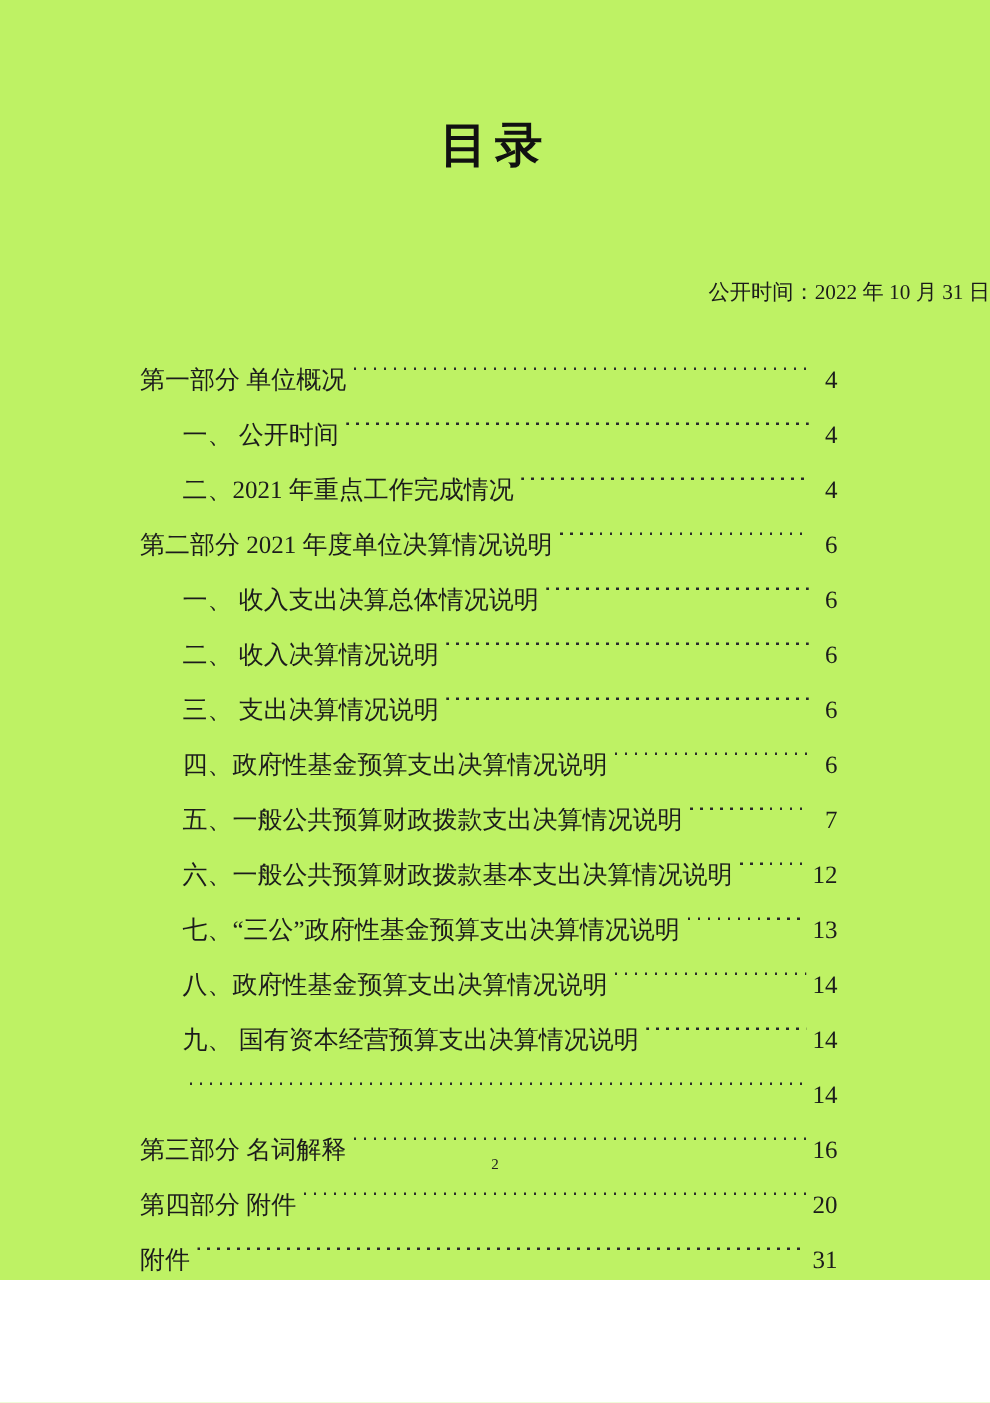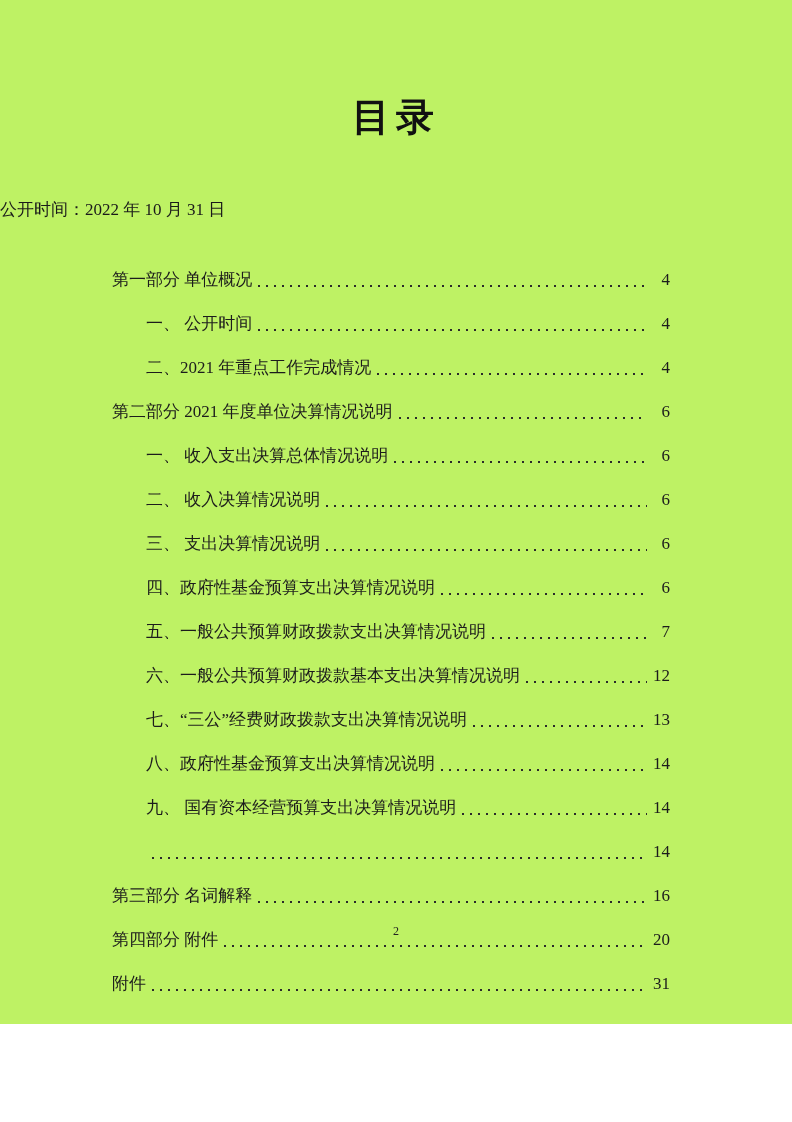--- a/index.html
+++ b/index.html
@@ -24,35 +24,34 @@
   .doc-title {
     padding-top: 94px;
     text-align: center;
     font-size: 38px;
     line-height: 46px;
     font-weight: 700;
     letter-spacing: 6px;
     color: #111111;
   }
   .publish-time {
-    margin-top: 60px;
-    text-align: left;
+    margin-top: 84px;
+    text-align: right;
     font-size: 17px;
     line-height: 20px;
     white-space: pre;
     color: #1a1a1a;
   }
   .toc {
     margin-top: 50px;
     padding: 0 122px 0 112px;
   }
   .toc-row {
     display: flex;
-    align-items: flex-end;
-    font-size: 17px;
+    font-size: 20px;
     line-height: 20px;
     margin-bottom: 24px;
     color: #1c1c1c;
   }
   .toc-row.level-2 {
     padding-left: 34px;
   }
   .toc-label {
     white-space: pre;
     flex: 0 0 auto;
@@ -138,21 +137,21 @@
         <span class="toc-label">五、一般公共预算财政拨款支出决算情况说明</span>
         <span class="leader"></span>
         <span class="toc-page">7</span>
       </div>
       <div class="toc-row level-2">
         <span class="toc-label">六、一般公共预算财政拨款基本支出决算情况说明</span>
         <span class="leader"></span>
         <span class="toc-page">12</span>
       </div>
       <div class="toc-row level-2">
-        <span class="toc-label">七、“三公”经费财政拨款支出决算情况说明</span>
+        <span class="toc-label">七、“三公”政府性基金预算支出决算情况说明</span>
         <span class="leader"></span>
         <span class="toc-page">13</span>
       </div>
       <div class="toc-row level-2">
         <span class="toc-label">八、政府性基金预算支出决算情况说明</span>
         <span class="leader"></span>
         <span class="toc-page">14</span>
       </div>
       <div class="toc-row level-2">
         <span class="toc-label">九、 国有资本经营预算支出决算情况说明</span>

